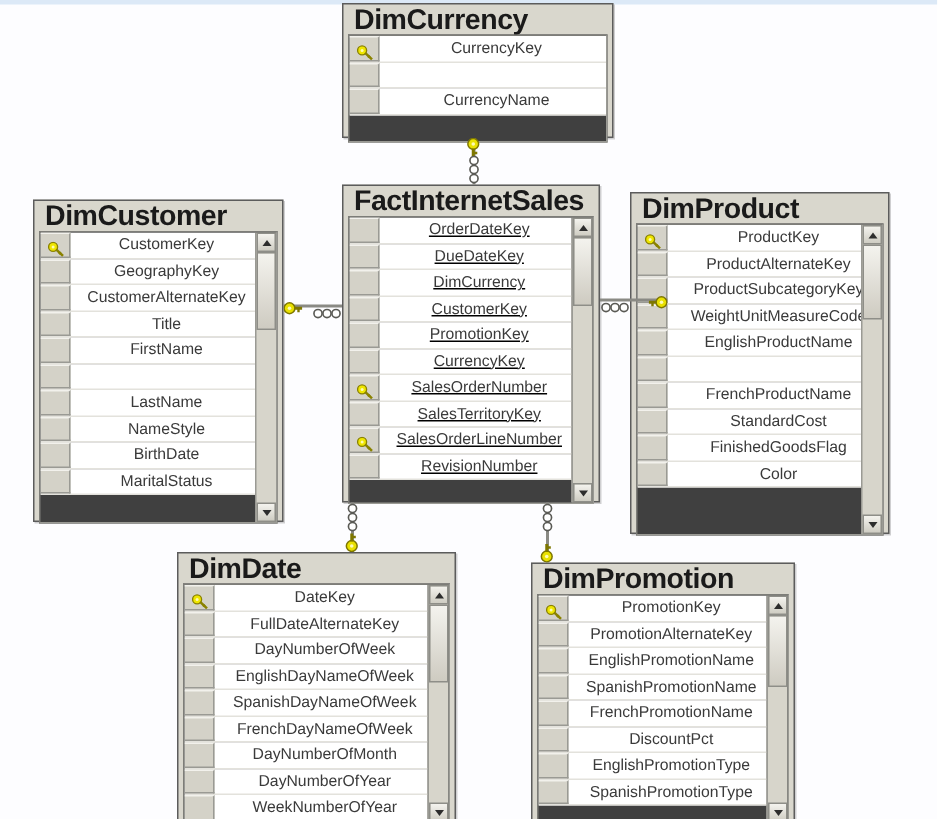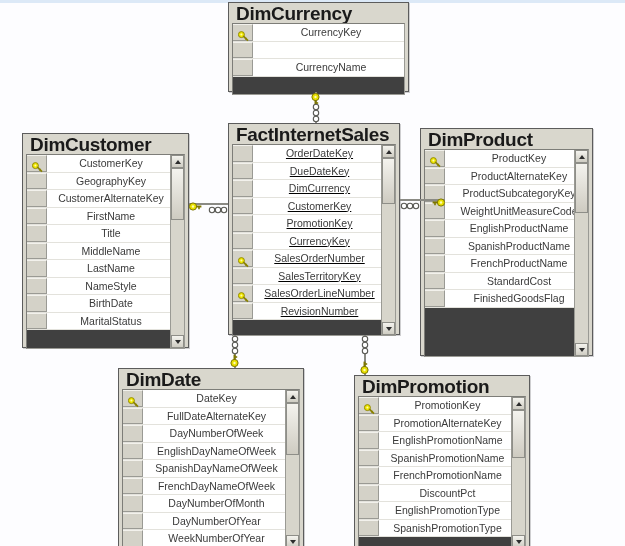--- a/index.html
+++ b/index.html
@@ -200,29 +200,28 @@
             <div class="row">
               <div class="gutter"></div>
               <div class="colname">GeographyKey</div>
             </div>
             <div class="row">
               <div class="gutter"></div>
               <div class="colname">CustomerAlternateKey</div>
             </div>
             <div class="row">
               <div class="gutter"></div>
+              <div class="colname">Title</div>
+            </div>
+            <div class="row">
+              <div class="gutter"></div>
               <div class="colname">FirstName</div>
             </div>
             <div class="row">
               <div class="gutter"></div>
-              <div class="colname">Title</div>
-            </div>
-            <div class="row">
-              <div class="gutter"></div>
-              <div class="colname">MiddleName</div>
             </div>
             <div class="row">
               <div class="gutter"></div>
               <div class="colname">LastName</div>
             </div>
             <div class="row">
               <div class="gutter"></div>
               <div class="colname">NameStyle</div>
             </div>
             <div class="row">
@@ -341,33 +340,36 @@
             <div class="row">
               <div class="gutter"></div>
               <div class="colname">WeightUnitMeasureCode</div>
             </div>
             <div class="row">
               <div class="gutter"></div>
               <div class="colname">EnglishProductName</div>
             </div>
             <div class="row">
               <div class="gutter"></div>
-              <div class="colname">SpanishProductName</div>
             </div>
             <div class="row">
               <div class="gutter"></div>
               <div class="colname">FrenchProductName</div>
             </div>
             <div class="row">
               <div class="gutter"></div>
               <div class="colname">StandardCost</div>
             </div>
             <div class="row">
               <div class="gutter"></div>
               <div class="colname">FinishedGoodsFlag</div>
+            </div>
+            <div class="row">
+              <div class="gutter"></div>
+              <div class="colname">Color</div>
             </div>
           </div>
           <div class="sbar">
             <div class="sb-btn sb-up">
               <span class="arr"></span>
             </div>
             <div class="sb-thumb" style="top: 13px; height: 50px;"></div>
             <div class="sb-btn sb-down">
               <span class="arr"></span>
             </div>

